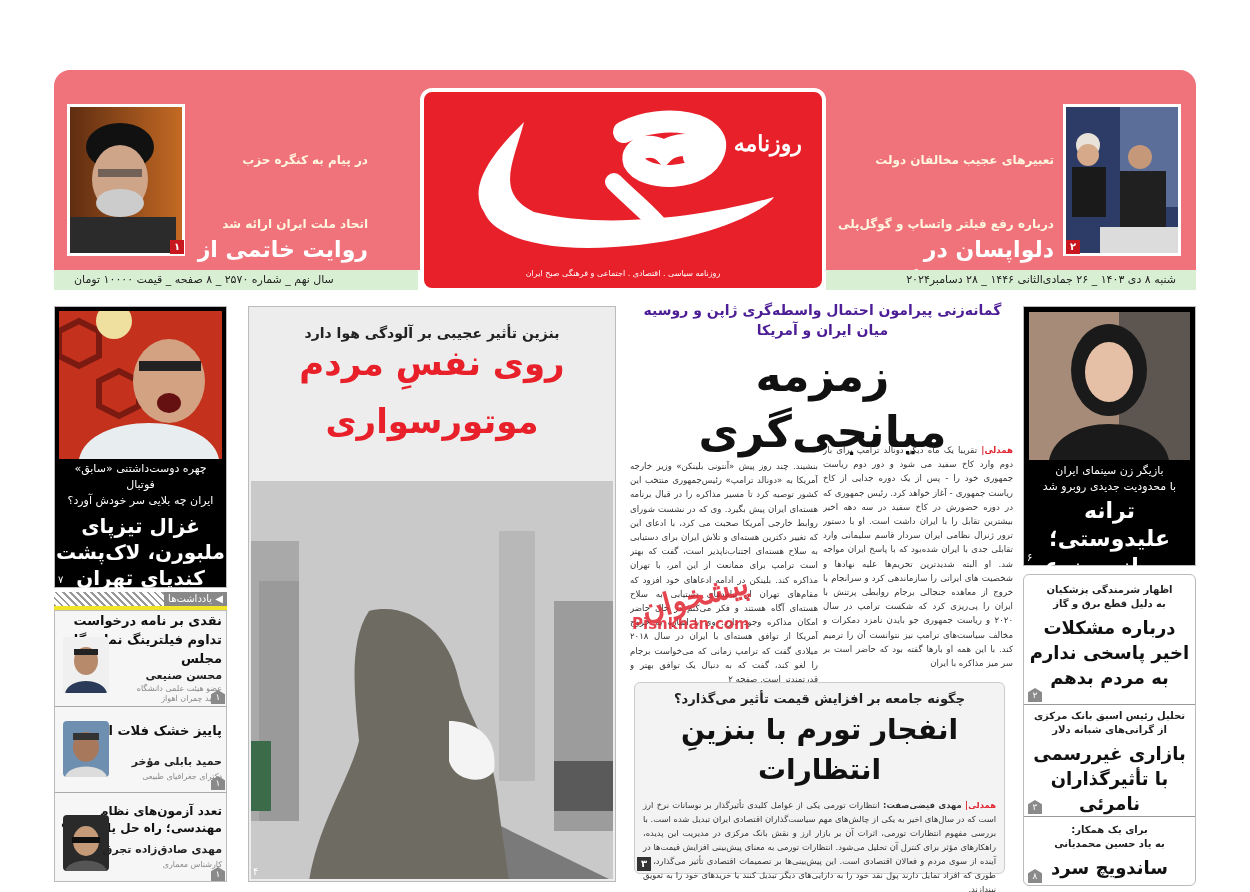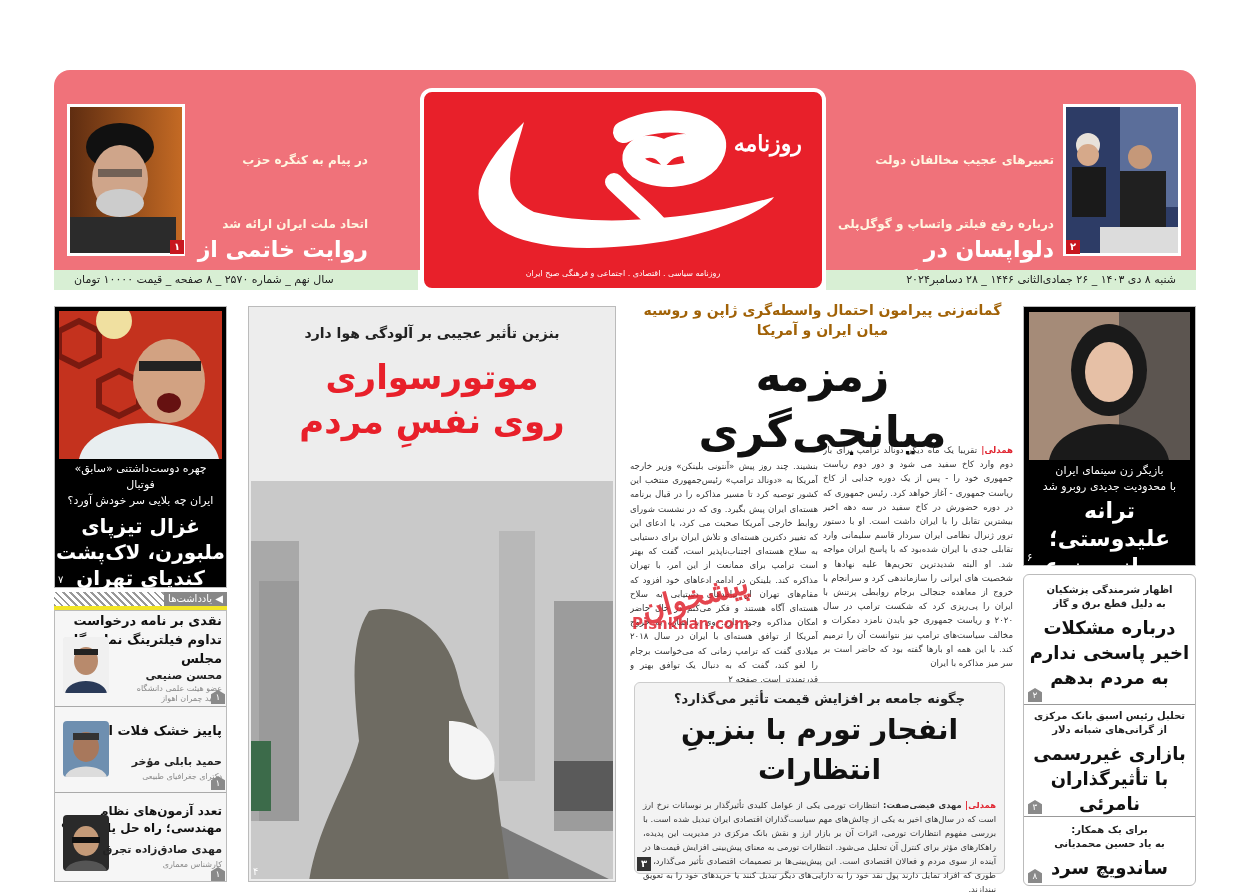--- a/index.html
+++ b/index.html
@@ -24,21 +24,21 @@
   .page-num { position: absolute; width: 14px; height: 14px; font-size: 10px; color: #fff; background: #c8171f; text-align: center; line-height: 14px; font-weight: bold; }
 
   
   .col-box { position: absolute; border: 1px solid #bbb; background: #fff; }
   .black-box { background: #000; color: #fff; text-align: center; }
   .black-box .kicker { font-size: 11px; line-height: 16px; padding: 0 4px; }
   .black-box .headline { font-size: 22px; font-weight: bold; line-height: 28px; margin-top: 4px; }
 
   .gray-box { background: #f3f3f3; border: 1px solid #ccc; border-radius: 6px; }
 
-  .lead-kicker { font-size: 14px; font-weight: bold; text-align: center; color: #a16207; line-height: 20px; }
+  .lead-kicker { font-size: 14px; font-weight: bold; text-align: center; color: #4c1d95; line-height: 20px; }
   .lead-headline { font-size: 44px; font-weight: bold; text-align: center; color: #111; line-height: 56px; letter-spacing: -1px; }
   .body-text { font-size: 8.6px; line-height: 14.2px; color: #333; text-align: justify; }
   .tag-red { color: #e02530; font-weight: bold; }
 
   .feat-kicker { font-size: 14px; font-weight: bold; text-align: center; color: #222; }
   .feat-headline { font-size: 34px; font-weight: bold; text-align: center; color: #e8202a; line-height: 44px; }
 
   .op-header { position: absolute; height: 14px; background: repeating-linear-gradient(45deg,#999 0 2px,#fff 2px 5px); }
   .op-label { position: absolute; right: 0; top: 0; background: #888; color: #fff; font-size: 10px; padding: 0 4px; height: 14px; line-height: 14px; }
   .op-yellow { position: absolute; height: 4px; background: #f2e527; }
@@ -185,22 +185,22 @@
     <div class="body-text" style="padding:4px 8px; margin-top:4px; font-size:8.4px; line-height:14px; height:118px; overflow:hidden;">
       <span class="tag-red">همدلی|</span>
       <b>مهدی فیضی‌صفت:</b>
       <span>انتظارات تورمی یکی از عوامل کلیدی تأثیرگذار بر نوسانات نرخ ارز است که در سال‌های اخیر به یکی از چالش‌های مهم سیاست‌گذاران اقتصادی ایران تبدیل شده است. با بررسی مفهوم انتظارات تورمی، اثرات آن بر بازار ارز و نقش بانک مرکزی در مدیریت این پدیده، راهکارهای مؤثر برای کنترل آن تحلیل می‌شود. انتظارات تورمی به معنای پیش‌بینی افزایش قیمت‌ها در آینده از سوی مردم و فعالان اقتصادی است. این پیش‌بینی‌ها بر تصمیمات اقتصادی تأثیر می‌گذارد، به طوری که افراد تمایل دارند پول نقد خود را به دارایی‌های دیگر تبدیل کنند یا خریدهای خود را به تعویق نیندازند.</span>
     </div>
     <div class="page-num" style="left:2px; bottom:2px; background:#333; top:auto;">۳</div>
   </div>
 
   <div class="col-box" style="left:248px; top:306px; width:368px; height:576px; background:#ededed;">
     <div class="feat-kicker" style="margin-top:18px;">بنزین تأثیر عجیبی بر آلودگی هوا دارد</div>
+    <div class="feat-headline">روی نفسِ مردم</div>
     <div class="feat-headline" style="margin-top:14px;">موتورسواری</div>
-    <div class="feat-headline">روی نفسِ مردم</div>
     <div style="position:absolute; left:2px; right:2px; top:174px; bottom:2px; overflow:hidden;">
       <svg width="364" height="400" viewBox="0 0 364 400" preserveAspectRatio="none">
         <rect width="364" height="400" fill="#c9c9c9"></rect>
         <rect x="0" y="60" width="50" height="280" fill="#a9a9a9"></rect>
         <rect x="10" y="100" width="40" height="240" fill="#9a9a9a"></rect>
         <rect x="250" y="50" width="36" height="250" fill="#b8b8b8"></rect>
         <rect x="305" y="120" width="59" height="230" fill="#9c9c9c"></rect>
         <rect x="305" y="280" width="59" height="50" fill="#5a5a5a"></rect>
         <rect x="0" y="260" width="22" height="70" fill="#3c6b4a"></rect>
         <path d="M180 310 L 364 400 L 240 400 Z" fill="#7a7a7a"></path>

